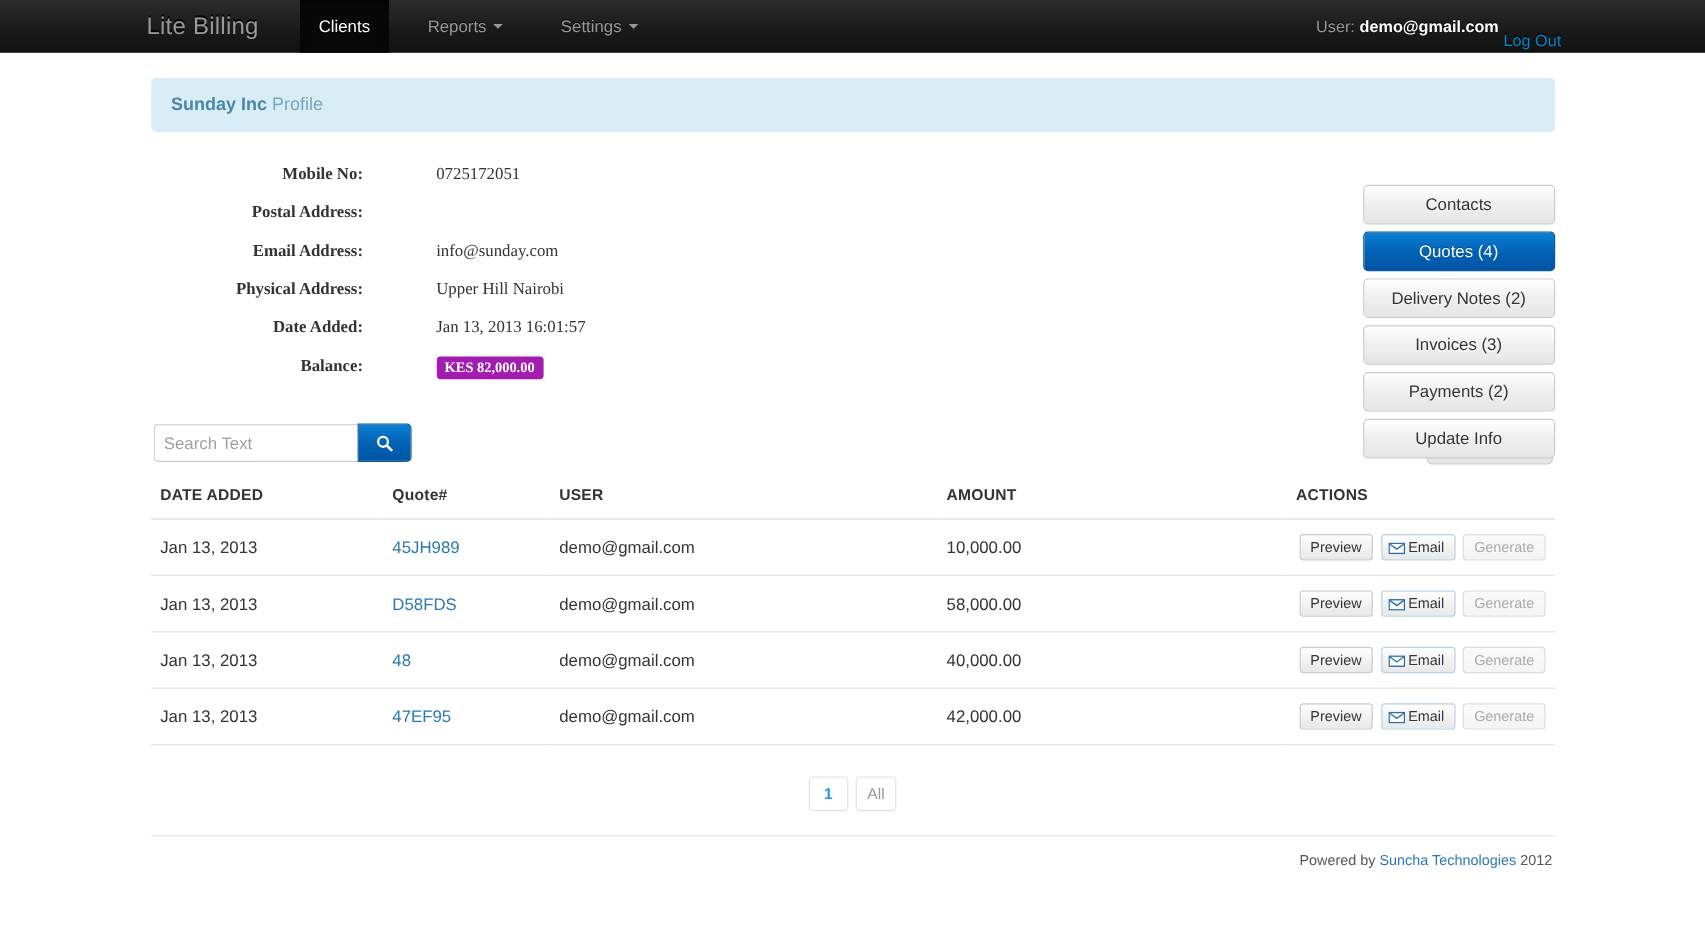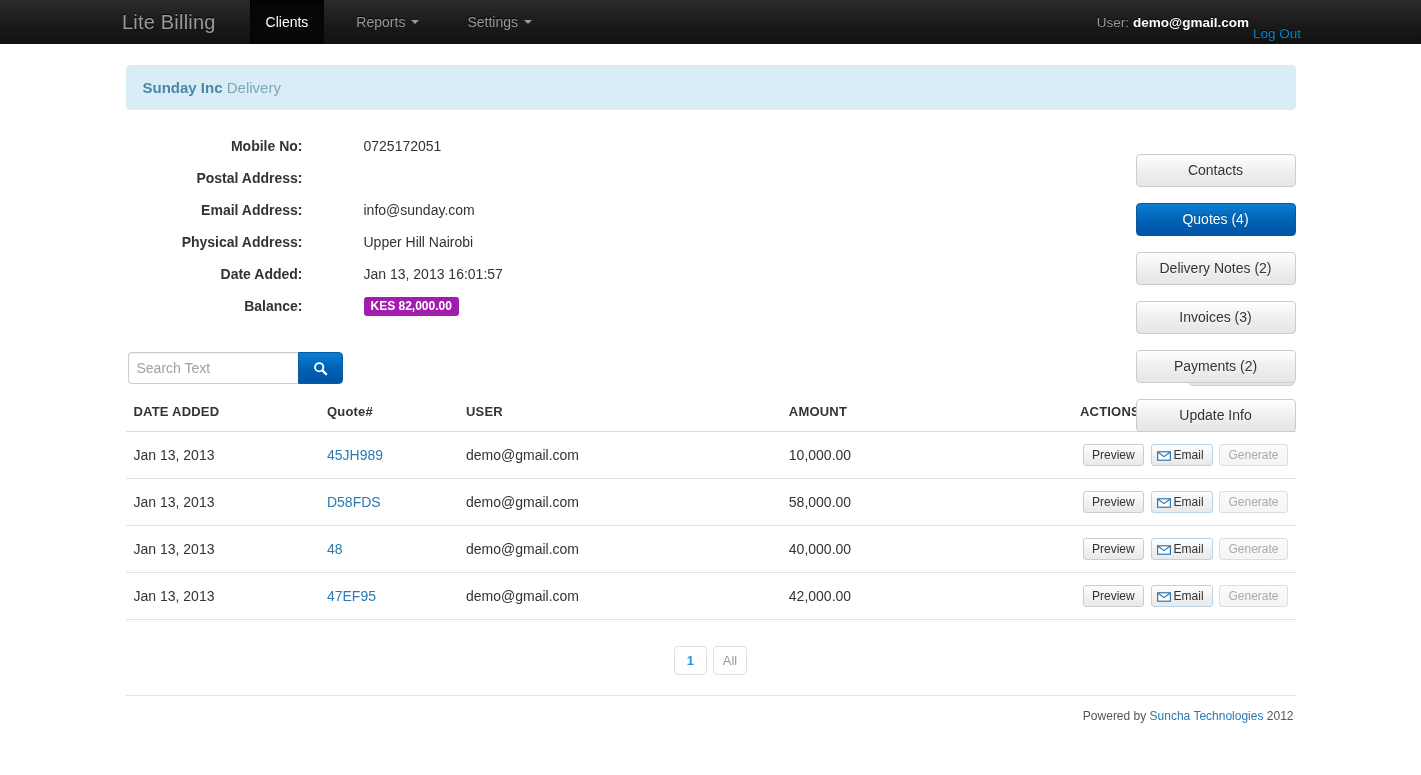--- a/index.html
+++ b/index.html
@@ -89,20 +89,21 @@
   
   .details-wrap {
     margin-top: 27px;
     display: flex;
     align-items: flex-start;
   }
   .dl {
     width: 760px;
     margin: 0;
     padding-left: 10px;
+    font-family: Liberation Serif, serif;
   }
   .dl-row { display: flex; margin-bottom: 14px; line-height: 18px; }
   .dl-term {
     width: 175px;
     text-align: right;
     font-weight: bold;
     color: #333333;
     font-size: 14px;
     padding-right: 8px;
   }
@@ -125,21 +126,21 @@
   }
 
   
   .side-stack {
     position: absolute;
     right: 0;
     top: 110px;
     width: 160px;
     display: flex;
     flex-direction: column;
-    gap: 16px;
+    gap: 6px;
   }
   .stack-btn {
     display: block;
     width: 160px;
     height: 33px;
     line-height: 31px;
     text-align: center;
     font-size: 14px;
     color: #333333;
     background: linear-gradient(to bottom, #ffffff 0%, #efefef 50%, #e6e6e6 100%);
@@ -356,21 +357,21 @@
     <span>User:</span>
     <b>demo@gmail.com</b>
     <a class="logout-link">Log Out</a>
   </div>
 </div>
 
 <div class="container">
 
   <div class="page-banner">
     <b>Sunday Inc</b>
-    <span>Delivery</span>
+    <span>Profile</span>
   </div>
 
   <div class="side-stack">
     <a class="stack-btn">Contacts</a>
     <a class="stack-btn primary">Quotes (4)</a>
     <a class="stack-btn">Delivery Notes (2)</a>
     <a class="stack-btn">Invoices (3)</a>
     <a class="stack-btn">Payments (2)</a>
     <a class="stack-btn">Update Info</a>
   </div>

